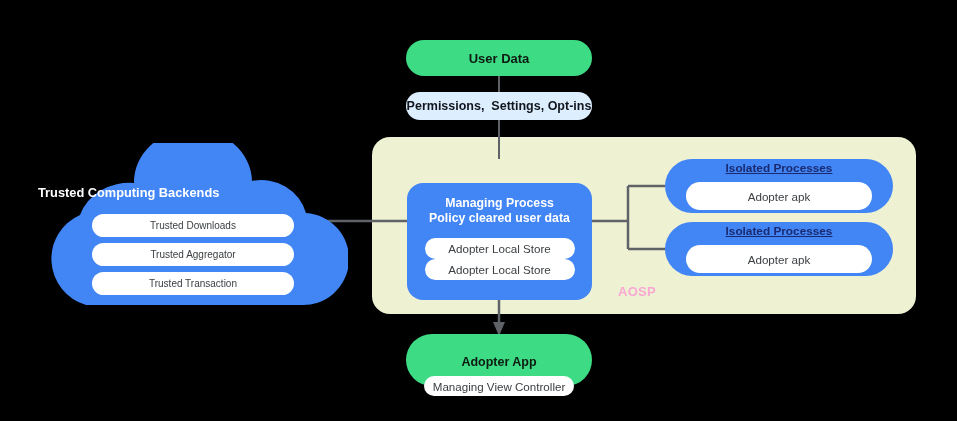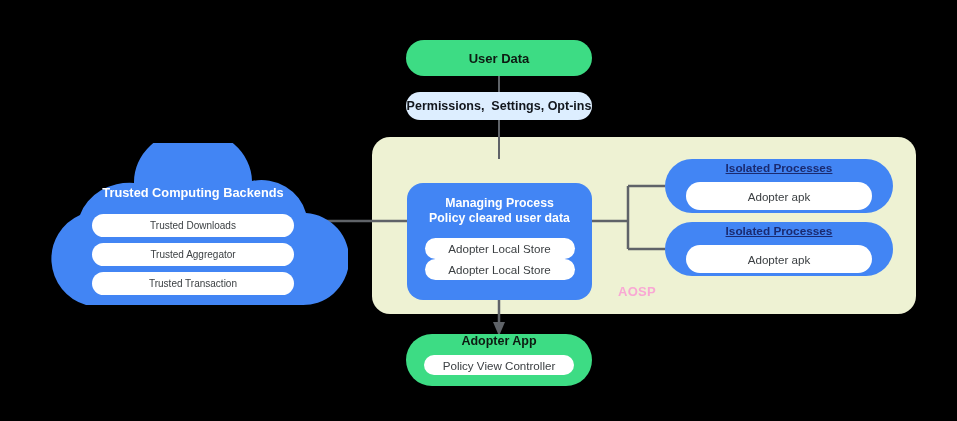--- a/index.html
+++ b/index.html
@@ -120,21 +120,21 @@
     margin-top: 7px;
   }
 
   
   .adopter-app {
     position: absolute;
     left: 406px; top: 334px;
     width: 186px; height: 52px;
     background: #3ddc84;
     border-radius: 26px;
-    padding-top: 0;
+    padding-top: 21px;
   }
   .adopter-app-title {
     color: #0d1b12;
     font-size: 12.5px;
     font-weight: bold;
     text-align: center;
   }
   .adopter-app .inner-pill {
     width: 150px; height: 20px;
     margin-top: 7px;
@@ -144,21 +144,20 @@
   .cloud-wrap {
     position: absolute;
     left: 38px; top: 143px;
     width: 310px; height: 168px;
   }
   .cloud-wrap svg { display: block; }
   .cloud-title {
     position: absolute;
     left: 0; top: 42px;
     width: 310px;
-    text-align: center;
     color: #ffffff;
     font-size: 12.8px;
     font-weight: bold;
   }
   .cloud-pill {
     position: absolute;
     left: 54px;
     width: 202px; height: 23px;
     background: #ffffff;
     border-radius: 999px;
@@ -235,16 +234,16 @@
 
   <div class="isolated two">
     <div class="isolated-title">Isolated Processes</div>
     <div class="inner-pill">Adopter apk</div>
   </div>
 
   <div class="aosp-label">AOSP</div>
 
   <div class="adopter-app">
     <div class="adopter-app-title">Adopter App</div>
-    <div class="inner-pill">Policy View Controller</div>
+    <div class="inner-pill">Managing View Controller</div>
   </div>
 
 </div>
 
 </body></html>

